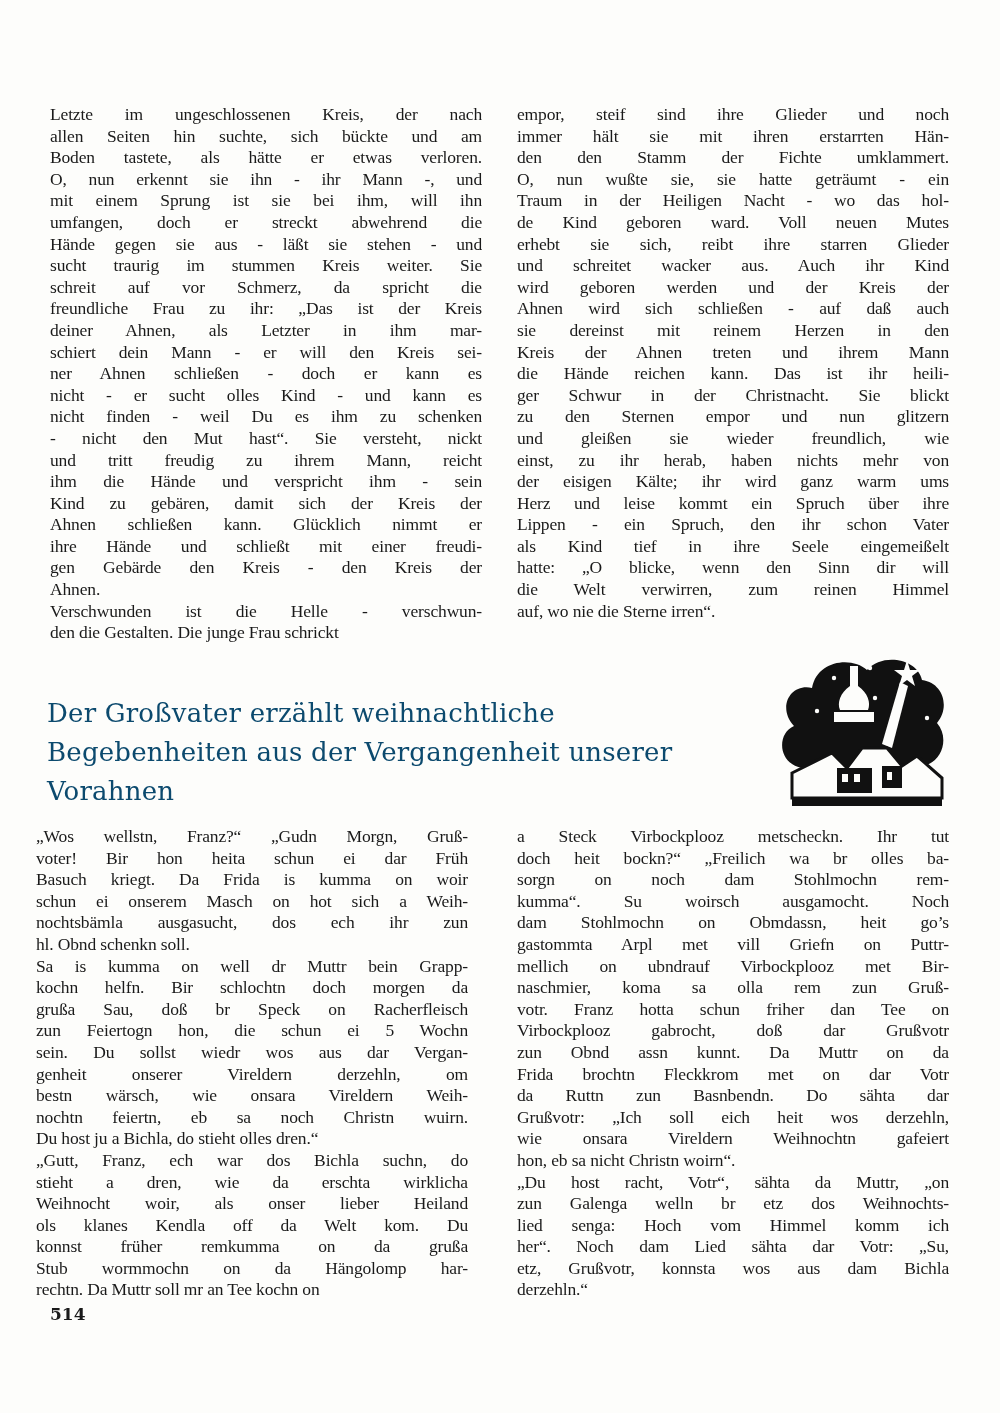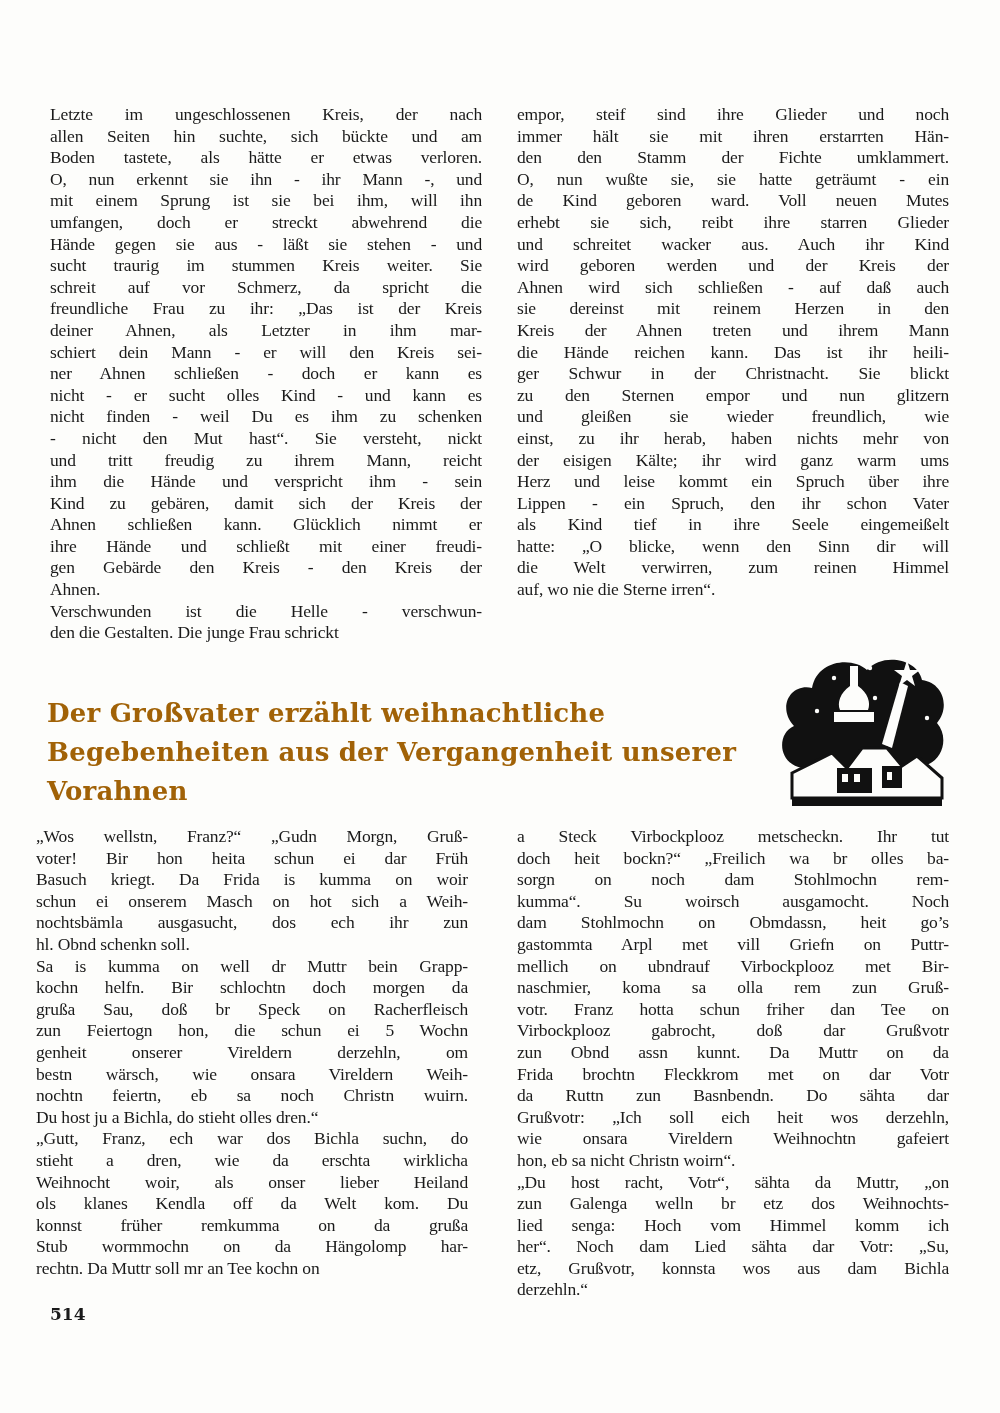--- a/index.html
+++ b/index.html
@@ -12,22 +12,22 @@
     font-size: 17.5px; line-height: 21.6px; height: 21.6px; white-space: nowrap;
     text-align: justify; text-align-last: justify; overflow: hidden; letter-spacing: -0.15px;
   }
   .line.last { text-align-last: left; }
   #col1 { left: 50px; top: 104px; }
   #col2 { left: 517px; top: 104px; }
   #col3 { left: 36px; top: 826px; }
   #col4 { left: 517px; top: 826px; }
   .heading {
     position: absolute; left: 47px; top: 694px; width: 700px;
-    font-family: "DejaVu Serif", serif; font-weight: bold; font-size: 26px; line-height: 39px;
-    color: #a16207; letter-spacing: 0.2px;
+    font-family: "DejaVu Serif", serif; font-weight: normal; font-size: 26px; line-height: 39px;
+    color: #0c4a6e; letter-spacing: 0.2px;
   }
   .heading div { white-space: nowrap; }
   .illustration { position: absolute; left: 772px; top: 648px; width: 180px; height: 165px; }
   .page-number { position: absolute; left: 50px; top: 1304px; font-weight: bold; font-size: 17px; }
 </style>
 </head>
 <body>
 
 <div id="col1" class="col">
     <div class="line">Letzte im ungeschlossenen Kreis, der nach</div>
@@ -54,20 +54,21 @@
     <div class="line">gen Gebärde den Kreis - den Kreis der</div>
     <div class="line last">Ahnen.</div>
     <div class="line">Verschwunden ist die Helle - verschwun-</div>
     <div class="line last">den die Gestalten. Die junge Frau schrickt</div>
   </div>
 <div id="col2" class="col">
     <div class="line">empor, steif sind ihre Glieder und noch</div>
     <div class="line">immer hält sie mit ihren erstarrten Hän-</div>
     <div class="line">den den Stamm der Fichte umklammert.</div>
     <div class="line">O, nun wußte sie, sie hatte geträumt - ein</div>
+    <div class="line">Traum in der Heiligen Nacht - wo das hol-</div>
     <div class="line">de Kind geboren ward. Voll neuen Mutes</div>
     <div class="line">erhebt sie sich, reibt ihre starren Glieder</div>
     <div class="line">und schreitet wacker aus. Auch ihr Kind</div>
     <div class="line">wird geboren werden und der Kreis der</div>
     <div class="line">Ahnen wird sich schließen - auf daß auch</div>
     <div class="line">sie dereinst mit reinem Herzen in den</div>
     <div class="line">Kreis der Ahnen treten und ihrem Mann</div>
     <div class="line">die Hände reichen kann. Das ist ihr heili-</div>
     <div class="line">ger Schwur in der Christnacht. Sie blickt</div>
     <div class="line">zu den Sternen empor und nun glitzern</div>
@@ -120,20 +121,21 @@
     <div class="line">„Wos wellstn, Franz?“ „Gudn Morgn, Gruß-</div>
     <div class="line">voter! Bir hon heita schun ei dar Früh</div>
     <div class="line">Basuch kriegt. Da Frida is kumma on woir</div>
     <div class="line">schun ei onserem Masch on hot sich a Weih-</div>
     <div class="line">nochtsbämla ausgasucht, dos ech ihr zun</div>
     <div class="line last">hl. Obnd schenkn soll.</div>
     <div class="line">Sa is kumma on well dr Muttr bein Grapp-</div>
     <div class="line">kochn helfn. Bir schlochtn doch morgen da</div>
     <div class="line">grußa Sau, doß br Speck on Racherfleisch</div>
     <div class="line">zun Feiertogn hon, die schun ei 5 Wochn</div>
+    <div class="line">sein. Du sollst wiedr wos aus dar Vergan-</div>
     <div class="line">genheit onserer Vireldern derzehln, om</div>
     <div class="line">bestn wärsch, wie onsara Vireldern Weih-</div>
     <div class="line">nochtn feiertn, eb sa noch Christn wuirn.</div>
     <div class="line last">Du host ju a Bichla, do stieht olles dren.“</div>
     <div class="line">„Gutt, Franz, ech war dos Bichla suchn, do</div>
     <div class="line">stieht a dren, wie da erschta wirklicha</div>
     <div class="line">Weihnocht woir, als onser lieber Heiland</div>
     <div class="line">ols klanes Kendla off da Welt kom. Du</div>
     <div class="line">konnst früher remkumma on da grußa</div>
     <div class="line">Stub wormmochn on da Hängolomp har-</div>

